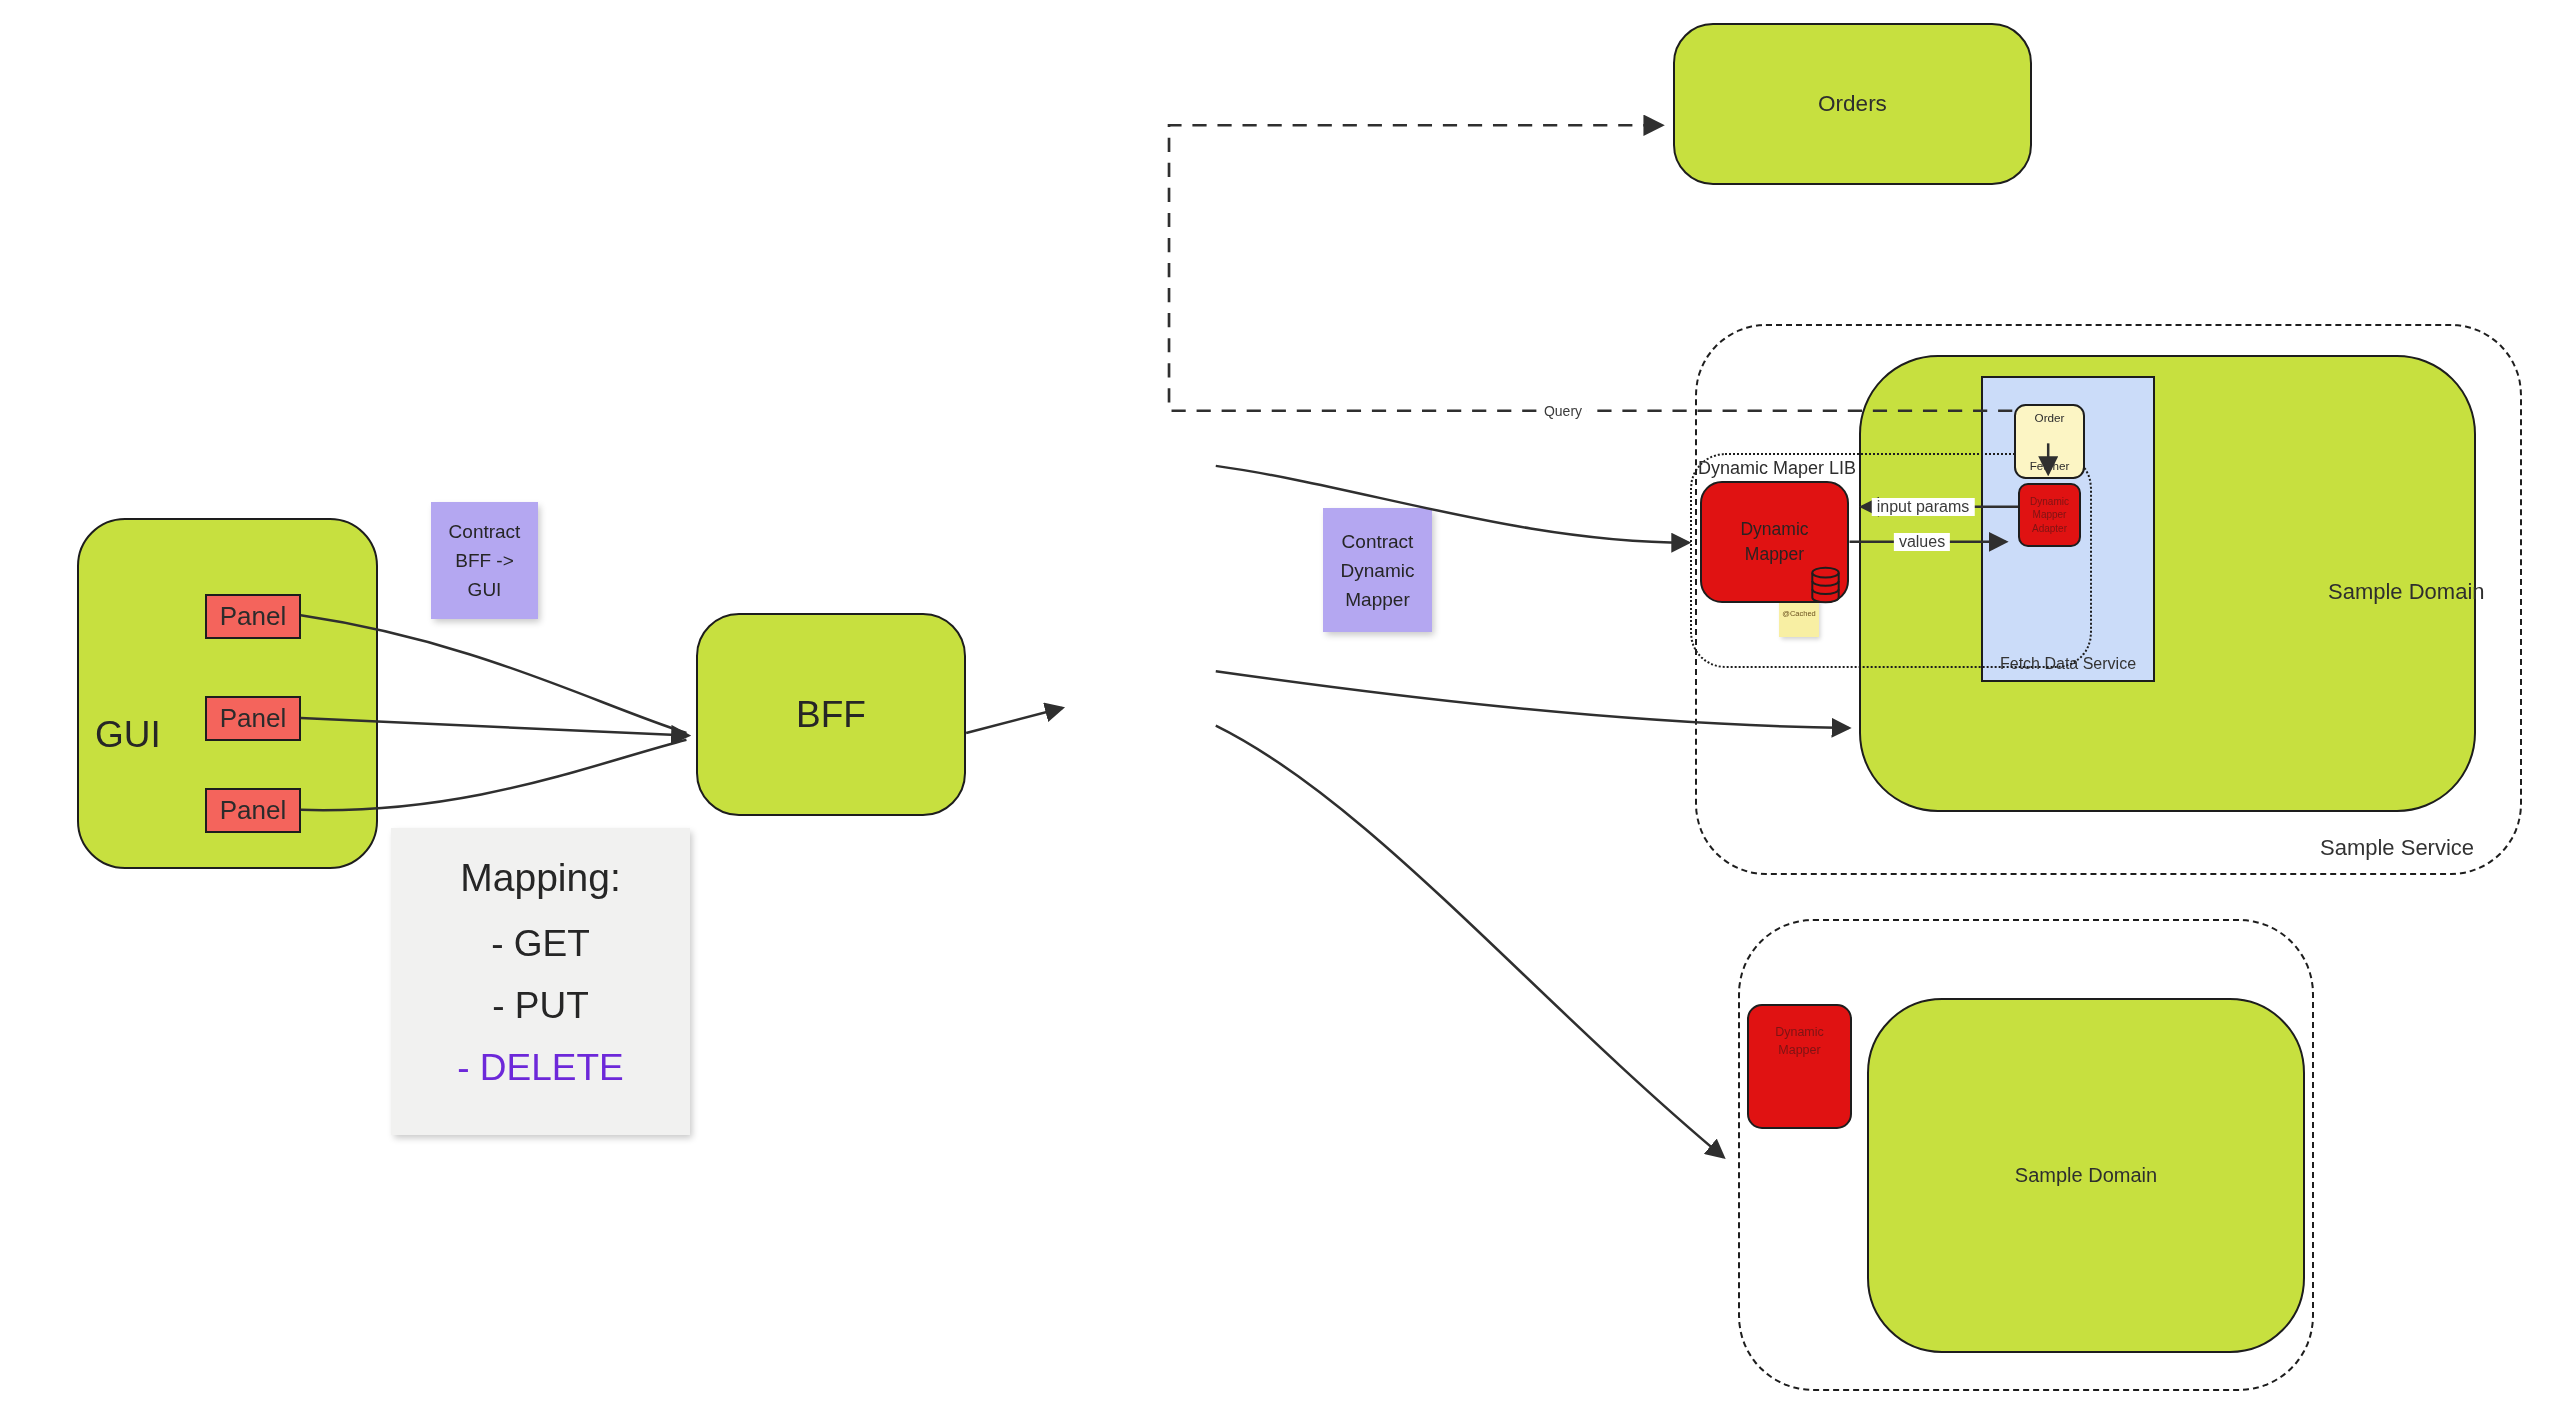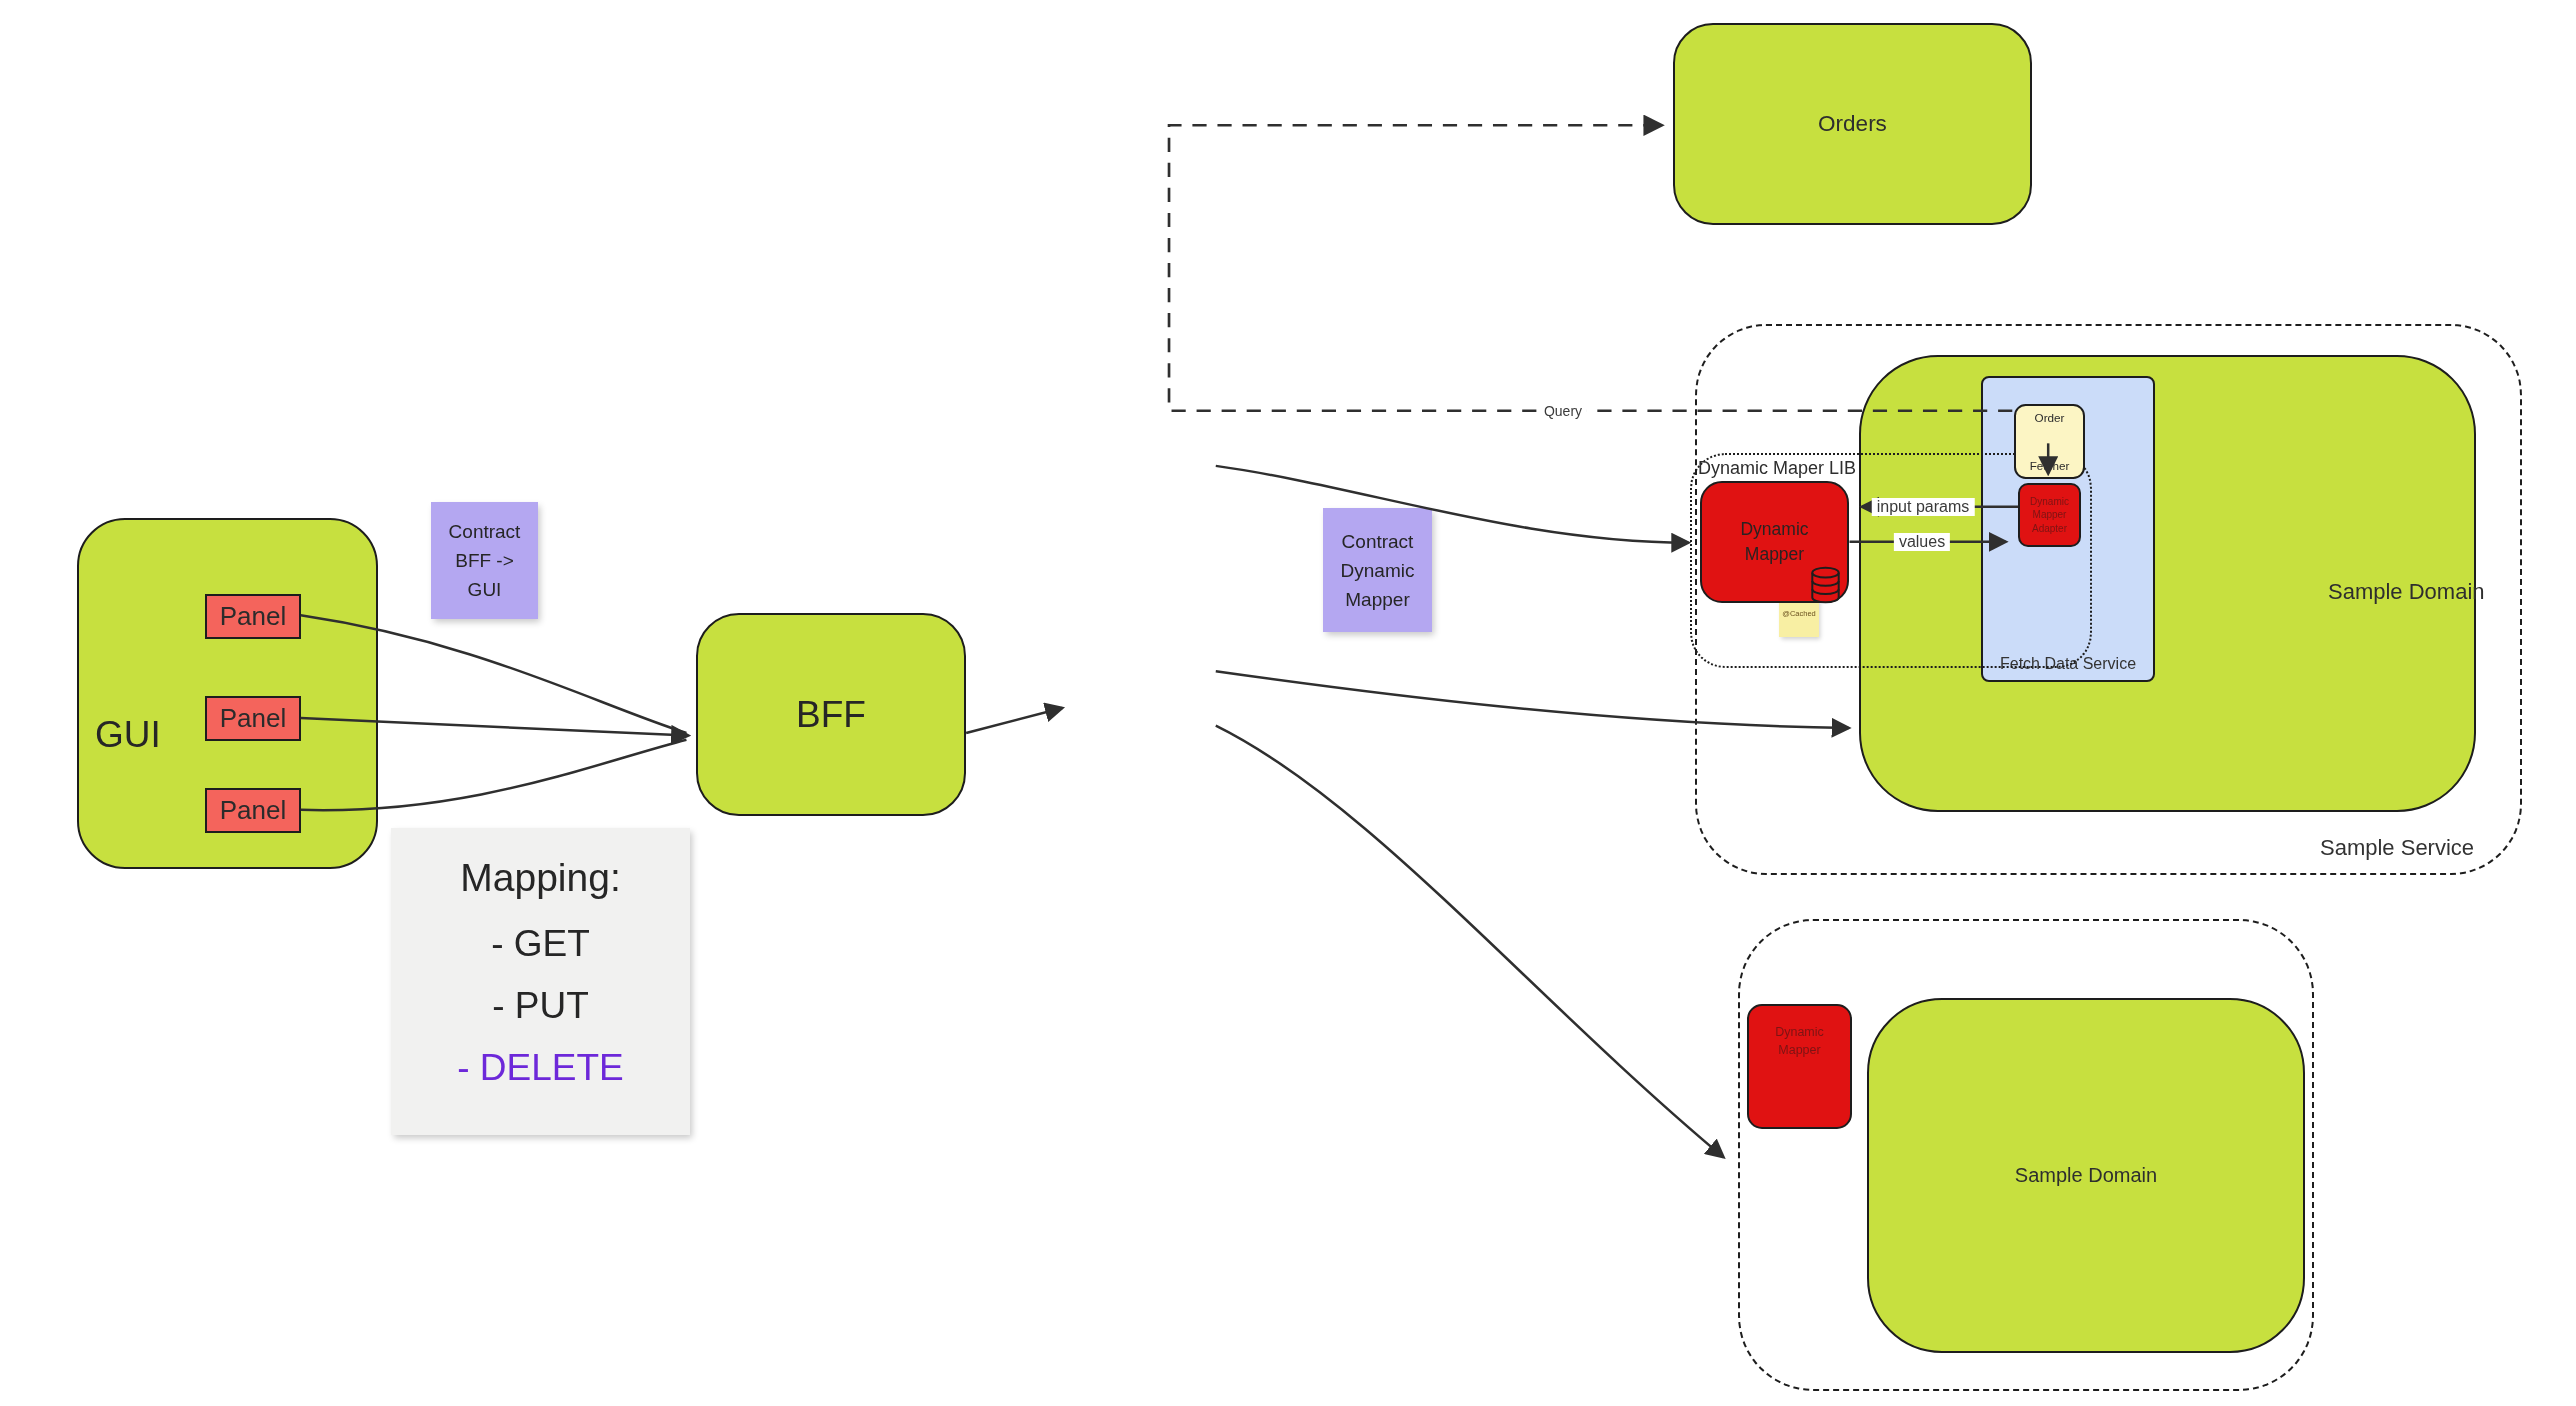--- a/index.html
+++ b/index.html
@@ -41,21 +41,21 @@
 
   <div class="abs dashed-container z1" style="left:1738px;top:919px;width:576px;height:472px;border-radius:75px;"></div>
 
   <div class="abs node green z2" style="left:1859px;top:355px;width:617px;height:457px;border-radius:79px;"></div>
   <div class="label" style="left:2328px;top:579px;font-size:22px;color:#2e2e2e;z-index:3;">Sample Domain</div>
 
   <div class="abs node green z2" style="left:1867px;top:998px;width:438px;height:355px;border-radius:75px;">
     <span style="font-size:20px;color:#2e2e2e;">Sample Domain</span>
   </div>
 
-  <div class="abs node bluebox z3" style="left:1981px;top:376px;width:174px;height:306px;border-radius:8px;justify-content:flex-end;padding-bottom:6.7px;">
+  <div class="abs node bluebox z3" style="left:1981px;top:376px;width:174px;height:306px;border-radius:0;justify-content:flex-end;padding-bottom:6.7px;">
     <span style="font-size:16px;color:#333;">Fetch Data Service</span>
   </div>
 
   <div class="abs dotted-container z4" style="left:1690px;top:453px;width:402px;height:215px;"></div>
   <div class="label" style="left:1698px;top:458px;font-size:18px;color:#2e2e2e;z-index:5;">Dynamic Maper LIB</div>
 
   <div class="abs sticky z4" style="left:1779px;top:590px;width:40px;height:47px;background:var(--stickyyellow);
               box-shadow:1.7px 2.5px 4.2px rgba(0,0,0,0.18);">
     <span style="font-size:7.5px;color:var(--sticky-text);">@Cached</span>
   </div>
@@ -80,21 +80,21 @@
     <span style="font-size:10px;line-height:13.4px;color:var(--darkred-text);">Dynamic</span>
     <span style="font-size:10px;line-height:13.4px;color:var(--darkred-text);">Mapper</span>
     <span style="font-size:10px;line-height:13.4px;color:var(--darkred-text);">Adapter</span>
   </div>
 
   <div class="abs node redbox z5" style="left:1747px;top:1004px;width:105px;height:125px;border-radius:15px;justify-content:flex-start;padding-top:18.4px;">
     <span style="font-size:12.5px;line-height:17.5px;color:var(--darkred-text);">Dynamic</span>
     <span style="font-size:12.5px;line-height:17.5px;color:var(--darkred-text);">Mapper</span>
   </div>
 
-  <div class="abs node green z2" style="left:1673px;top:23.4px;width:359px;height:202px;border-radius:40px;">
+  <div class="abs node green z2" style="left:1673px;top:23.4px;width:359px;height:162px;border-radius:40px;">
     <span style="font-size:22.5px;color:#2e2e2e;">Orders</span>
   </div>
 
   <div class="abs node green z2" style="left:77px;top:518px;width:301px;height:351px;border-radius:48px;"></div>
   <div class="label" style="left:95px;top:714px;font-size:37px;color:#262626;z-index:3;">GUI</div>
 
   <div class="abs node coral z3" style="left:205px;top:594px;width:96px;height:45px;">
     <span style="font-size:26px;">Panel</span>
   </div>
   <div class="abs node coral z3" style="left:205px;top:696px;width:96px;height:45px;">

